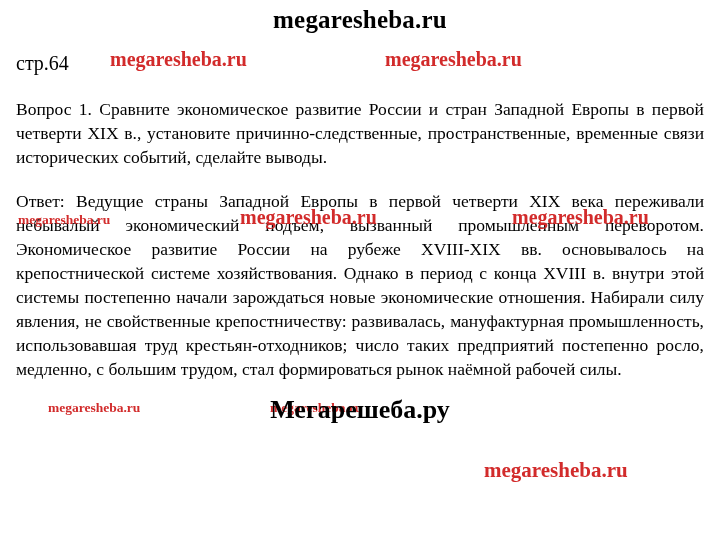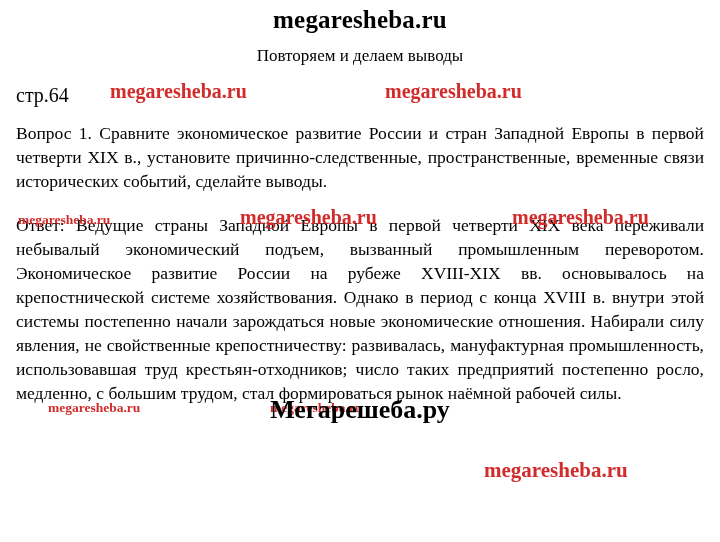--- a/index.html
+++ b/index.html
@@ -74,21 +74,21 @@
     line-height: 1.37;
     text-align: justify;
     text-justify: inter-word;
   }
   .para {
     margin: 0;
     text-indent: 0;
   }
 
   .q-block {
-    margin-top: 12px;
+    margin-top: 20px;
   }
 
   .answer-block {
     margin-top: 2px;
   }
 
   
   .wm {
     position: absolute;
     color: #d22b2b;
@@ -113,21 +113,20 @@
     font-family: "Liberation Serif", serif;
   }
 </style>
 </head>
 <body>
 
 <div class="page">
 
   <div class="top-brand">megaresheba.ru</div>
 
-  <div class="subtitle">Повторяем и делаем выводы</div>
 
   <div class="page-ref-row">
     <div class="page-ref">стр.64</div>
     <div class="wm-red wm-row-1-a">megaresheba.ru</div>
     <div class="wm-red wm-row-1-b">megaresheba.ru</div>
   </div>
 
   <div class="body-text q-block">
     <p class="para">Вопрос 1. Сравните экономическое развитие России и стран Западной Европы в первой четверти XIX в., установите причинно-следственные, пространственные, временные связи исторических событий, сделайте выводы.</p>
   </div>

